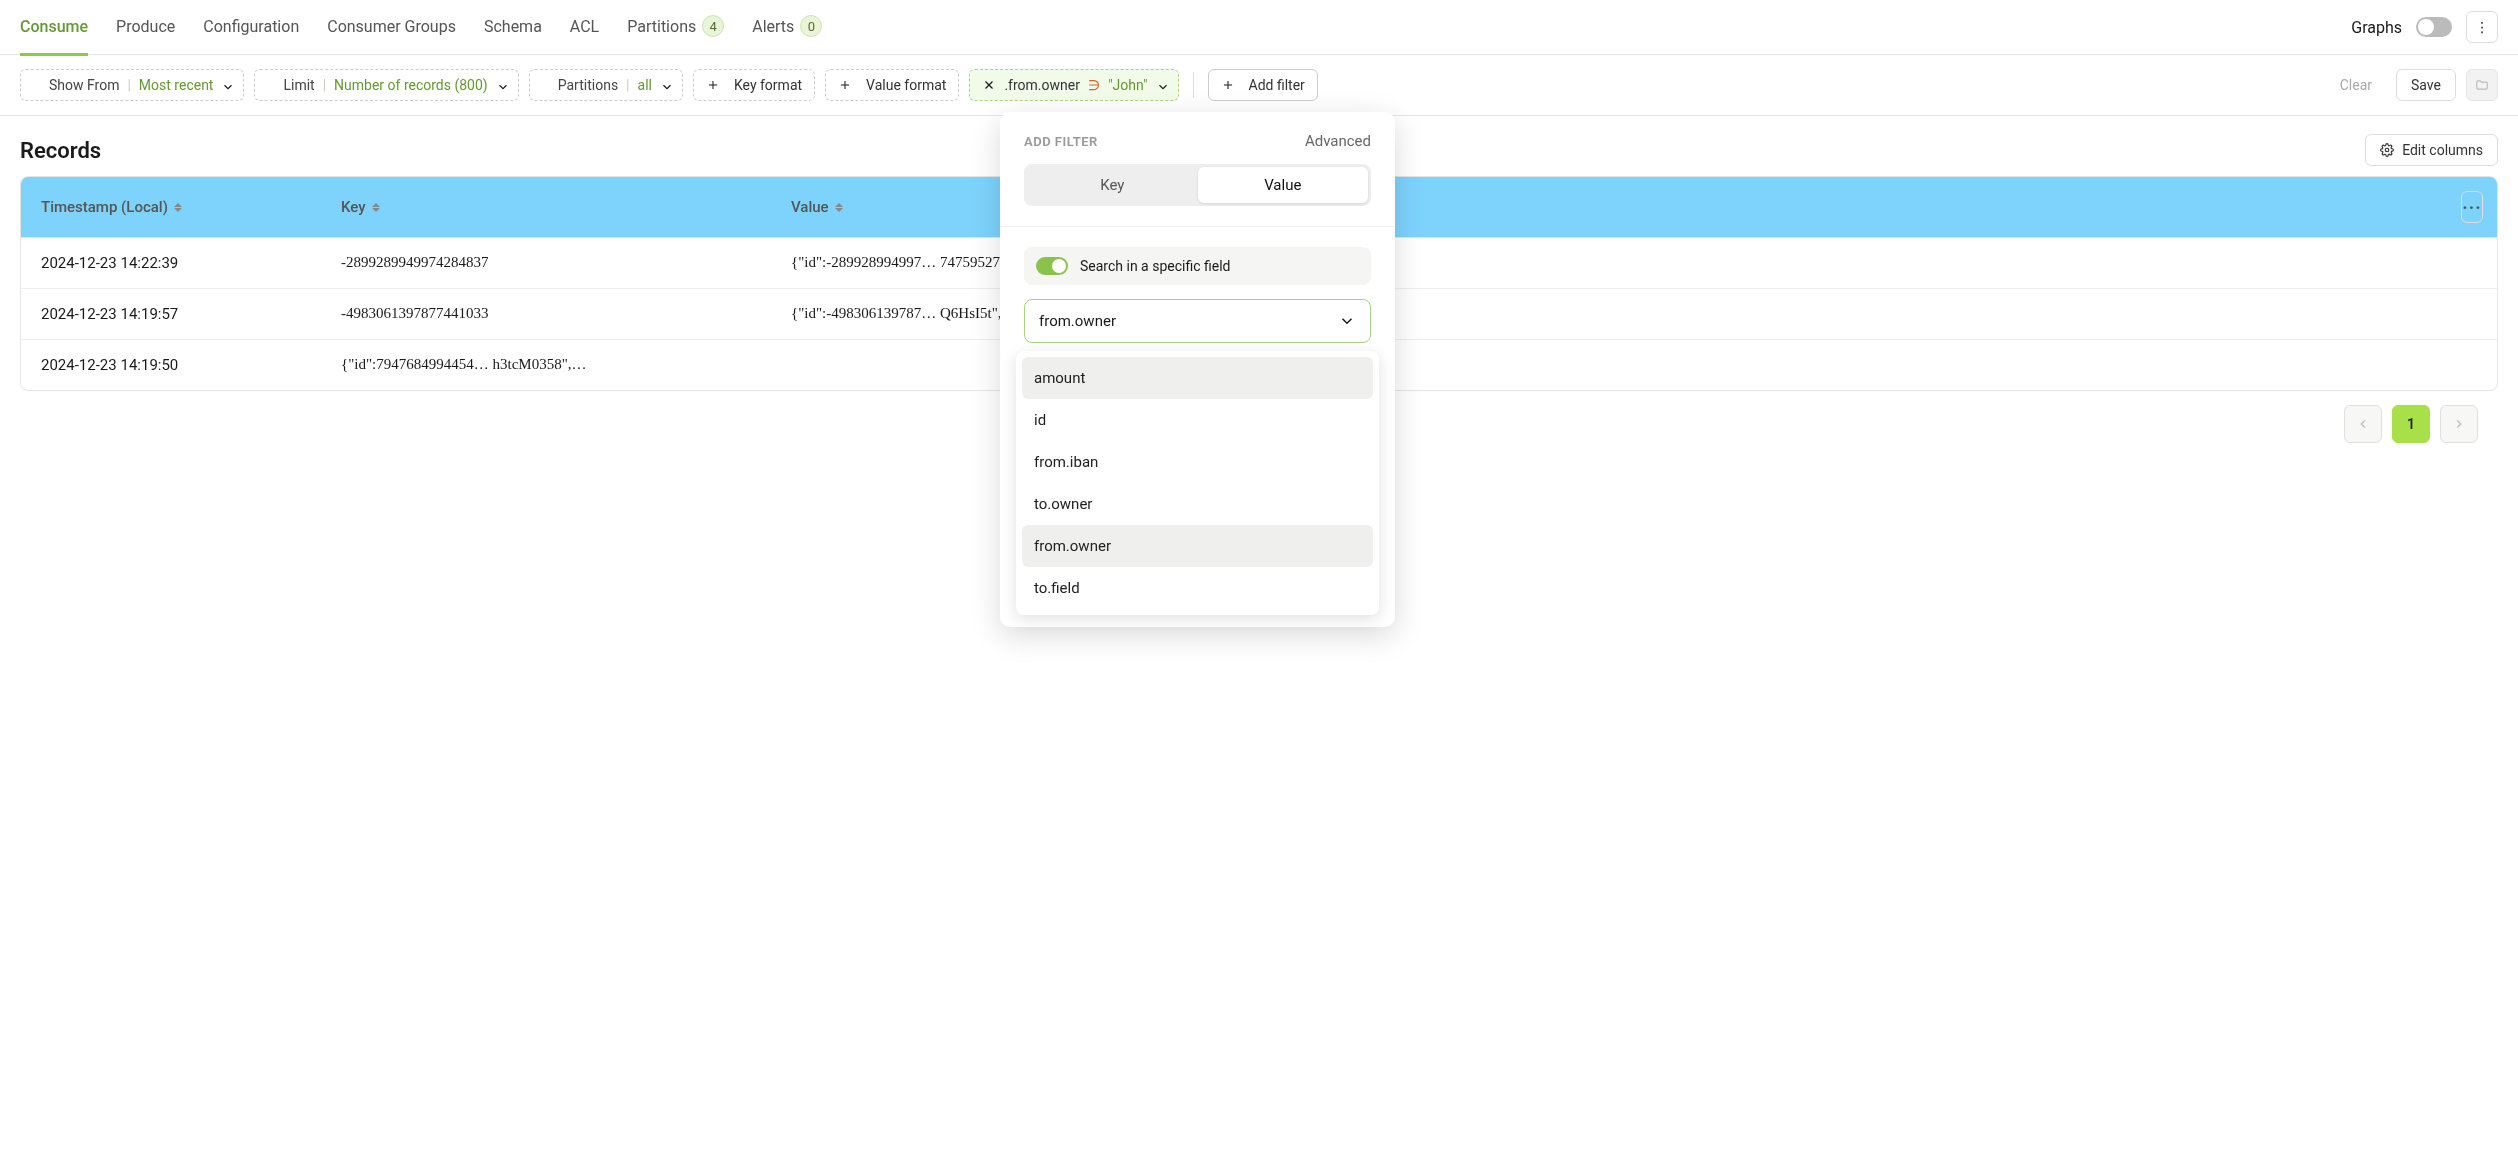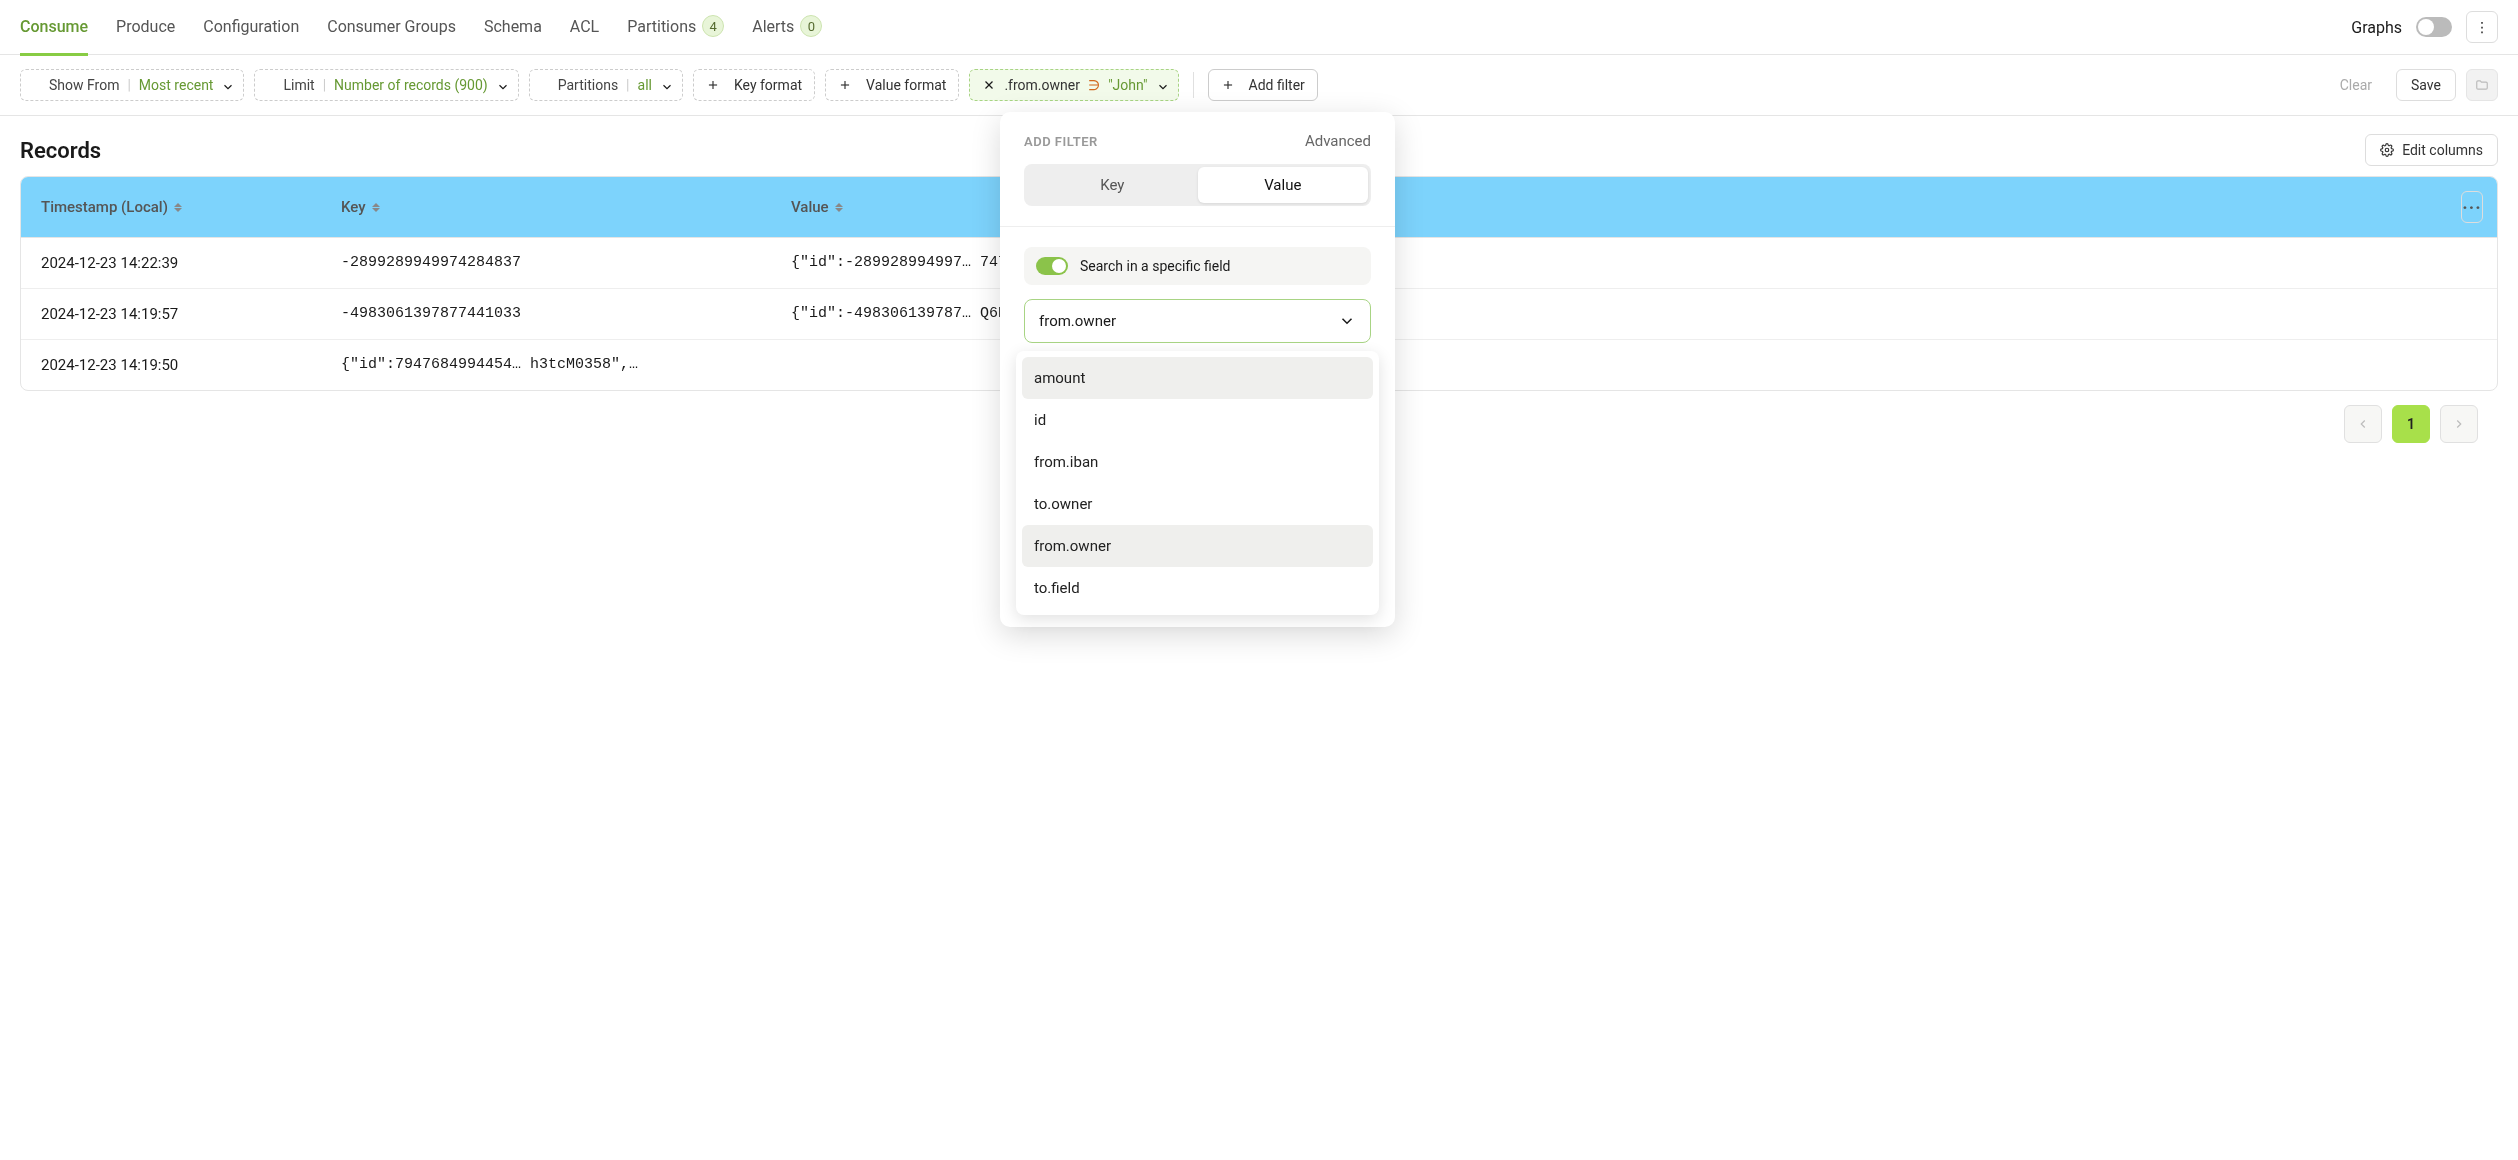--- a/index.html
+++ b/index.html
@@ -115,21 +115,21 @@
     .sort-icon { display: inline-flex; flex-direction: column; gap: 1px; }
     .sort-icon span { width: 0; height: 0; border-left: 4px solid transparent; border-right: 4px solid transparent; }
     .sort-icon .up { border-bottom: 4px solid #888; }
     .sort-icon .down { border-top: 4px solid #888; }
     .row {
       display: grid; grid-template-columns: 300px 450px 1fr 50px;
       border-bottom: 1px solid #eee;
     }
     .row:last-child { border-bottom: none; }
     .td { padding: 16px 20px; font-size: 15px; white-space: nowrap; overflow: hidden; text-overflow: ellipsis; }
-    .td.mono { font-family: Liberation Mono, monospace; }
+    .td.mono { font-family: Liberation Serif, serif; }
     .th-menu { display: flex; align-items: center; justify-content: center; }
     .dots-btn {
       width: 32px; height: 32px; border: 1px solid #ddd; border-radius: 6px;
       display: flex; align-items: center; justify-content: center; cursor: pointer;
       font-size: 18px; font-weight: bold; letter-spacing: 1px;
     }
     
     
     .pagination { display: flex; justify-content: flex-end; gap: 10px; padding: 14px 20px; }
     .page-btn {
@@ -236,21 +236,21 @@
     <span class="label">Show From</span>
     <span class="sep">|</span>
     <span class="value">Most recent</span>
     <span class="chevron-down"><svg class="ico" viewBox="0 0 24 24">
           <polyline points="6 9 12 15 18 9"></polyline>
         </svg></span>
   </div>
   <div class="chip">
     <span class="label">Limit</span>
     <span class="sep">|</span>
-    <span class="value">Number of records (900)</span>
+    <span class="value">Number of records (800)</span>
     <span class="chevron-down"><svg class="ico" viewBox="0 0 24 24">
           <polyline points="6 9 12 15 18 9"></polyline>
         </svg></span>
   </div>
   <div class="chip">
     <span class="label">Partitions</span>
     <span class="sep">|</span>
     <span class="value">all</span>
     <span class="chevron-down"><svg class="ico" viewBox="0 0 24 24">
           <polyline points="6 9 12 15 18 9"></polyline>

